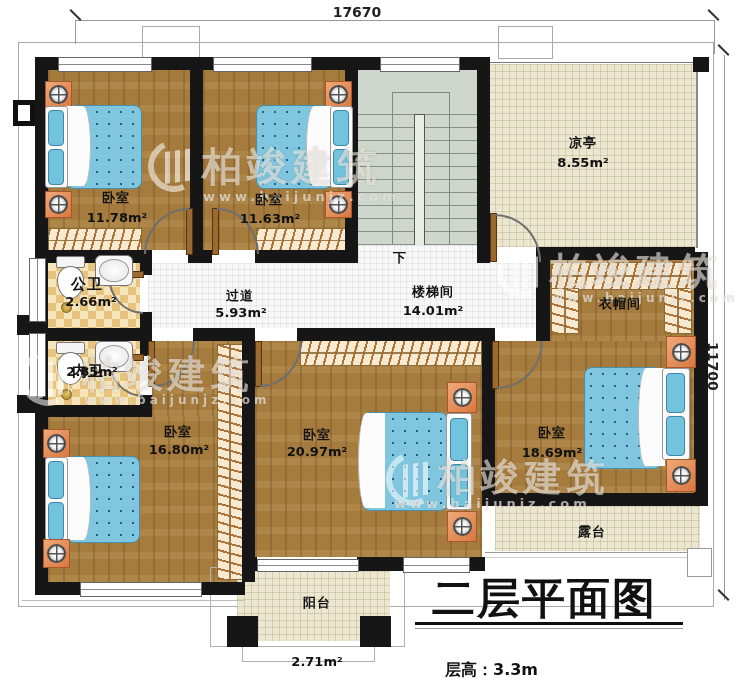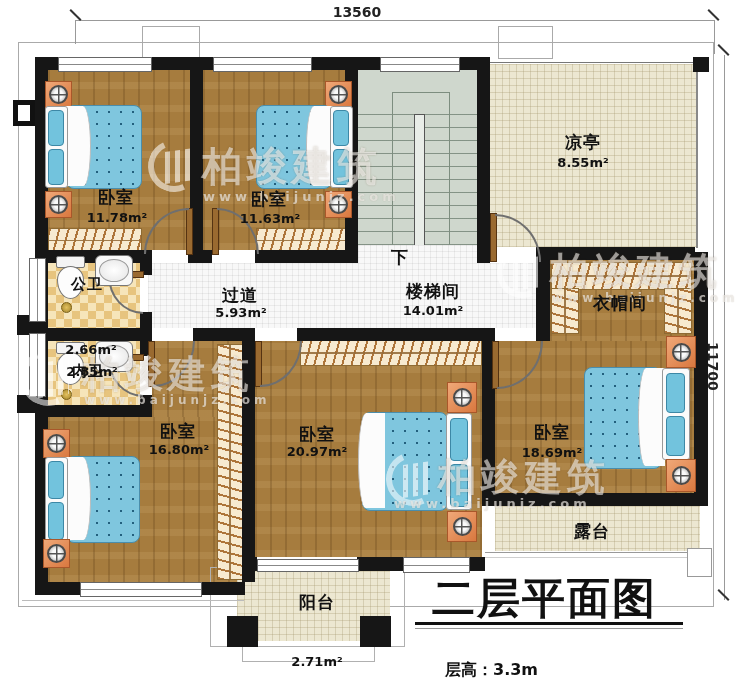--- a/index.html
+++ b/index.html
@@ -56,21 +56,21 @@
   .toilet-bowl{position:absolute;background:#fdfdfd;border:1px solid #777;
     border-radius:50% 50% 50% 50% / 42% 42% 58% 58%;}
   .sink{position:absolute;background:#f8f8f8;border:1px solid #777;border-radius:6px;}
   .sink-basin{position:absolute;inset:3px;border:1px solid #999;border-radius:50%;
     background:radial-gradient(#fff,#e4e4e4);}
   .drain{position:absolute;border-radius:50%;background:radial-gradient(#e3c160,#a3842a);border:1px solid #7a6018;}
   .thinline{position:absolute;background:#999;}
   .outline{position:absolute;border:1px solid #aaa;}
   .room-label{position:absolute;transform:translate(-50%,-50%);text-align:center;
     color:#111;font-weight:bold;white-space:nowrap;line-height:1;}
-  .rname{font-size:17px;letter-spacing:1px;}
+  .rname{font-size:13px;letter-spacing:1px;}
   .rname-s{font-size:15px;}
   .rarea{font-size:13px;}
   .dim{position:absolute;color:#222;font-weight:bold;font-size:14px;white-space:nowrap;}
   .tick{position:absolute;width:15px;height:2px;background:#333;transform:rotate(45deg);}
   .wm-text{position:absolute;font-weight:bold;color:rgba(255,255,255,.55);
     letter-spacing:5px;text-shadow:0 0 2px rgba(95,70,35,.3);white-space:nowrap;line-height:1;}
   .wm-url{position:absolute;font-weight:bold;color:rgba(255,255,255,.6);
     letter-spacing:4px;text-shadow:0 0 1px rgba(95,70,35,.3);white-space:nowrap;line-height:1;}
   .wm-logo{position:absolute;}
   .wm-arc{position:absolute;inset:0;border:6px solid transparent;
@@ -92,21 +92,21 @@
 
   <div class="outline" style="left:18px;top:42px;width:694px;height:563px;"></div>
   <div class="outline" style="left:142px;top:26px;width:56px;height:31px;"></div>
   <div class="outline" style="left:498px;top:26px;width:53px;height:31px;"></div>
 
   <div class="thinline" style="left:75px;top:20px;width:640px;height:1px;"></div>
   <div class="thinline" style="left:75px;top:20px;width:1px;height:24px;"></div>
   <div class="thinline" style="left:714px;top:20px;width:1px;height:34px;"></div>
   <div class="tick" style="left:68px;top:14px;"></div>
   <div class="tick" style="left:706px;top:14px;"></div>
-  <div class="dim" style="left:322px;top:4px;width:70px;text-align:center;">13560</div>
+  <div class="dim" style="left:322px;top:4px;width:70px;text-align:center;">17670</div>
 
   <div class="thinline" style="left:724px;top:55px;width:1px;height:545px;"></div>
   <div class="tick" style="left:716px;top:49px;"></div>
   <div class="tick" style="left:716px;top:594px;"></div>
   <div class="dim" style="left:721px;top:342px;transform:rotate(90deg);transform-origin:left top;">11700</div>
 
   <div class="wood" style="left:48px;top:70px;width:142px;height:180px;"></div>
   <div class="wood" style="left:203px;top:70px;width:142px;height:180px;"></div>
   <div class="stairs" style="left:358px;top:70px;width:119px;height:180px;">
     <div class="stair-steps" style="left:0;top:44px;width:119px;height:132px;"></div>
@@ -327,21 +327,21 @@
     </div>
   <div class="room-label" style="left:583px;top:142px;">
       <div class="rname">凉亭</div>
     </div>
   <div class="room-label" style="left:583px;top:162px;">
       <div class="rarea">8.55m²</div>
     </div>
   <div class="room-label" style="left:87px;top:284px;">
       <div class="rname rname-s">公卫</div>
     </div>
-  <div class="room-label" style="left:91px;top:301px;margin-top:48px;">
+  <div class="room-label" style="left:91px;top:301px;">
       <div class="rarea">2.66m²</div>
     </div>
   <div class="room-label" style="left:88px;top:371px;">
       <div class="rname rname-s">内卫</div>
     </div>
   <div class="room-label" style="left:92px;top:371px;">
       <div class="rarea">2.85m²</div>
     </div>
   <div class="room-label" style="left:240px;top:295px;">
       <div class="rname">过道</div>

